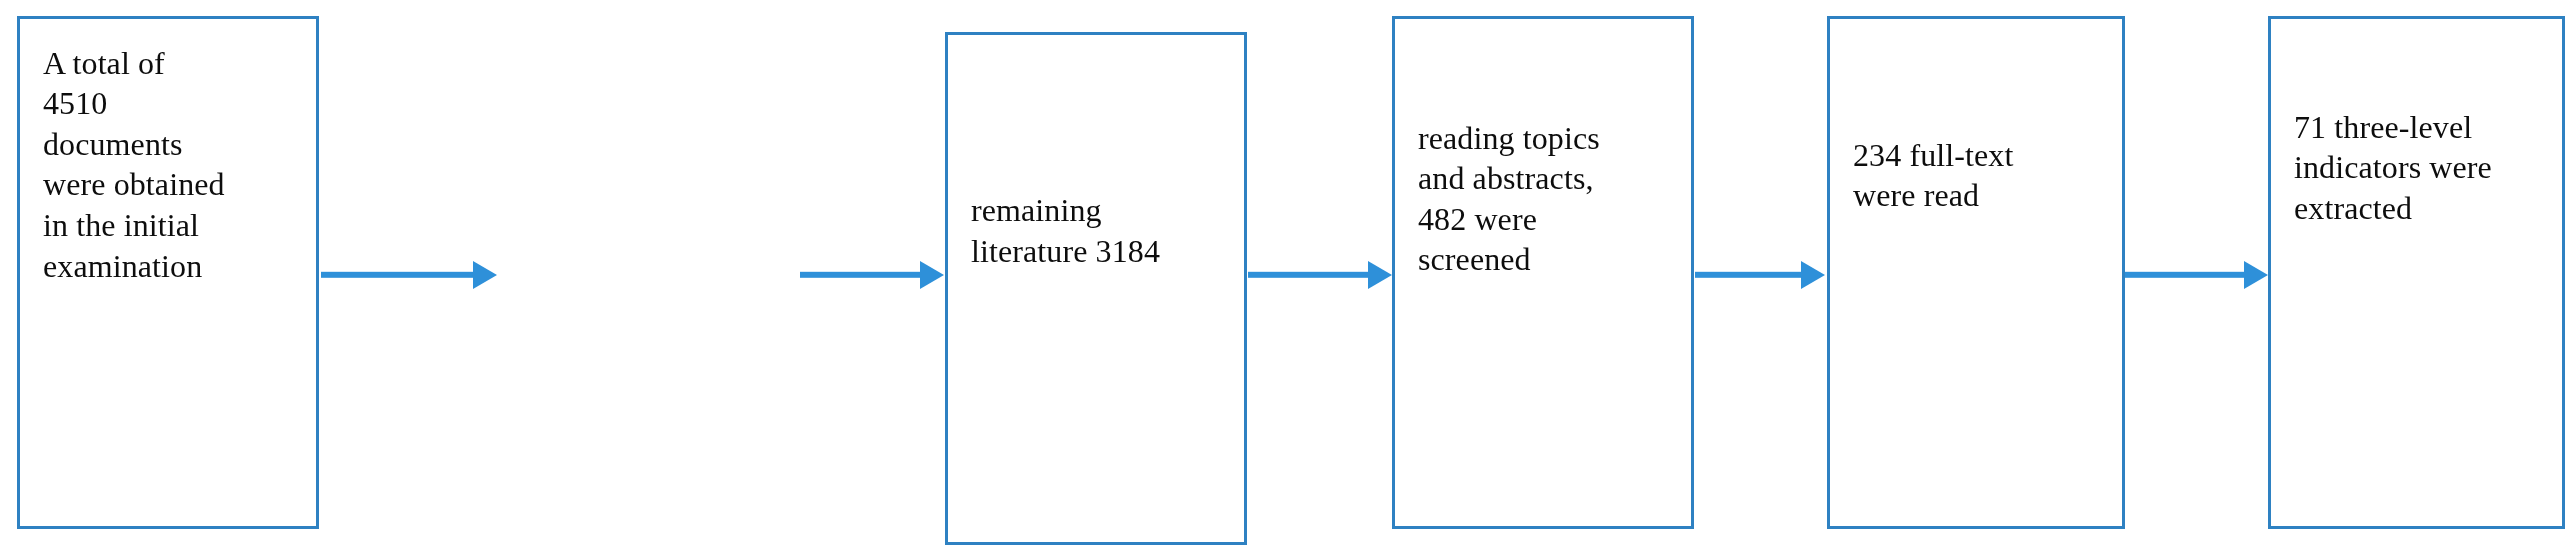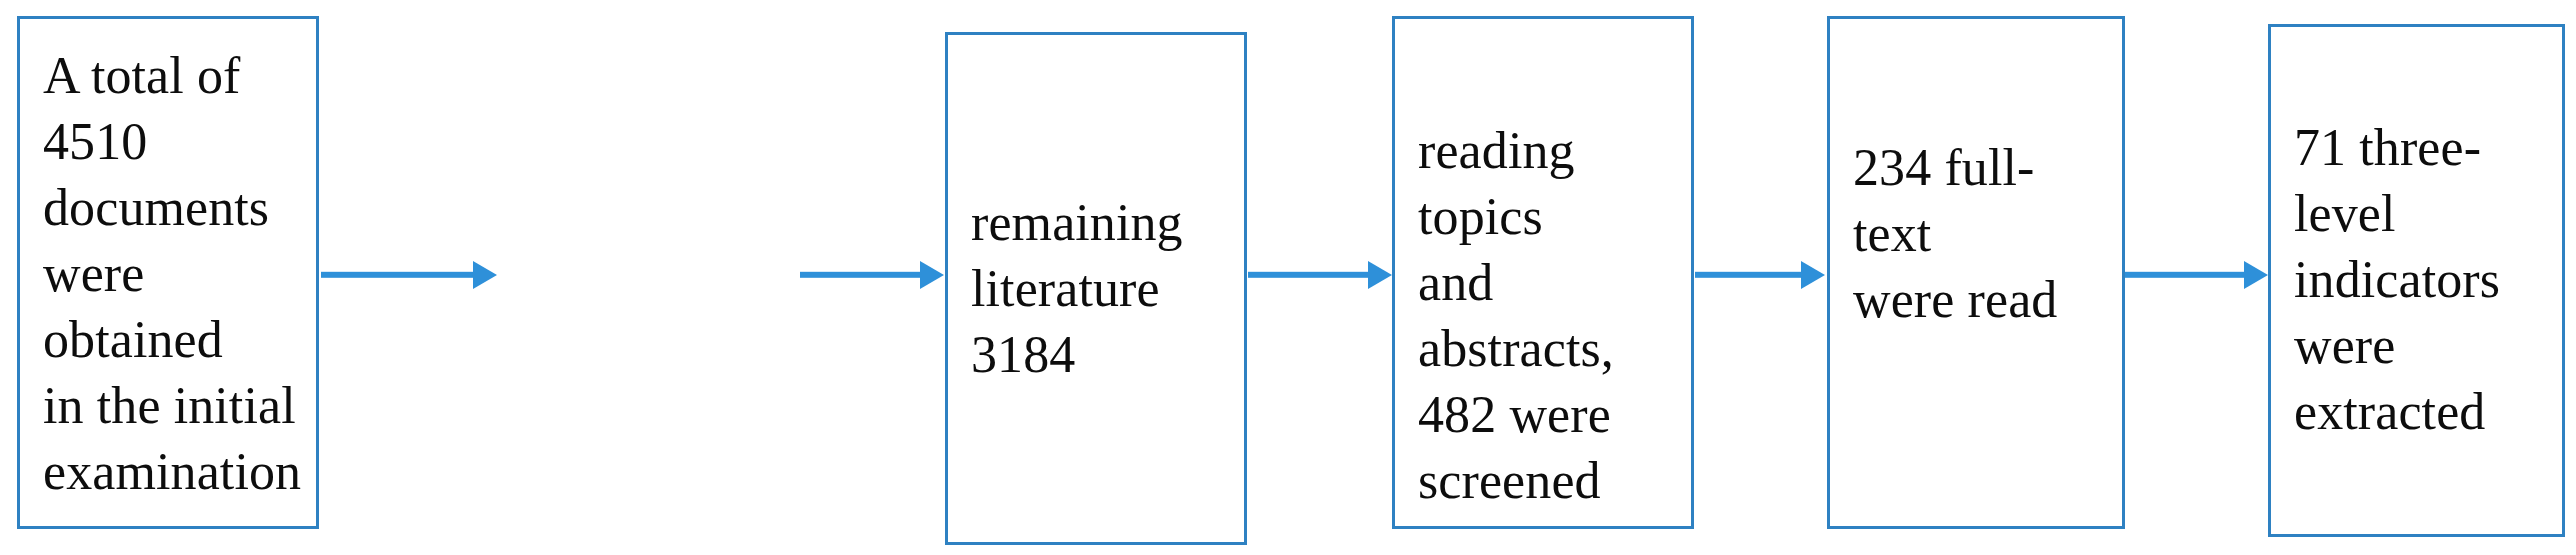--- a/index.html
+++ b/index.html
@@ -23,21 +23,21 @@
     box-sizing: border-box;
     background: #ffffff;
     border: 3.5px solid #2e81c2;
     display: block;
   }
   .flow-box-text {
     position: absolute;
     left: 23px;
     right: 12.8px;
     font-family: "Liberation Serif", "DejaVu Serif", serif;
-    font-size: 52px;
+    font-size: 32px;
     line-height: 1.27;
     color: #0d0d0d;
     text-align: left;
     white-space: pre-line;
     letter-spacing: 0.1px;
   }
   .arrow {
     position: absolute;
     height: 0;
   }
@@ -110,20 +110,20 @@
 and abstracts,
 482 were
 screened</div>
   </div>
 
   <div class="flow-box" style="left:1827px; top:15.6px; width:298px; height:513px;">
     <div class="flow-box-text" style="top:116px;">234 full-text
 were read</div>
   </div>
 
-  <div class="flow-box" style="left:2268px; top:15.6px; width:297px; height:513px;margin-top:8px;">
+  <div class="flow-box" style="left:2268px; top:15.6px; width:297px; height:513px;">
     <div class="flow-box-text" style="top:88px;">71 three-level
 indicators were
 extracted</div>
   </div>
 
 </div>
 
 
 </body></html>

